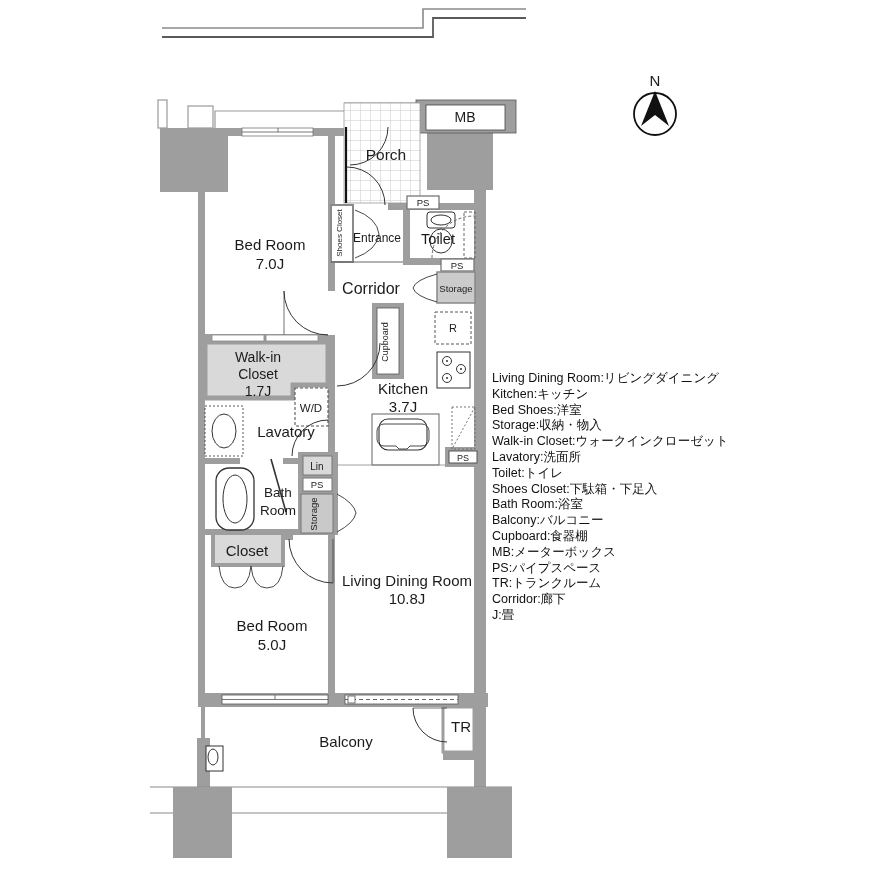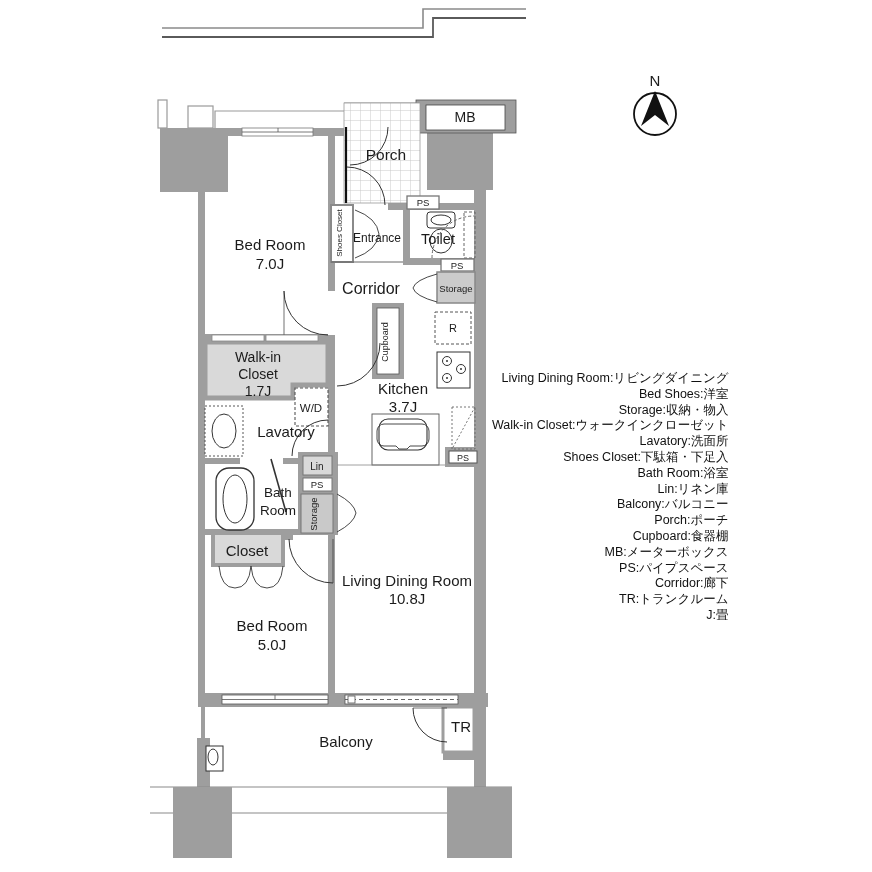--- a/index.html
+++ b/index.html
@@ -1,21 +1,21 @@
 <!DOCTYPE html>
 <html><head>
 <meta charset="utf-8">
 <style>
   html,body{margin:0;padding:0;background:#ffffff;}
   .canvas{position:relative;width:872px;height:872px;background:#fff;overflow:hidden;
           font-family:"Liberation Sans", sans-serif;}
   svg{position:absolute;left:0;top:0;}
   svg text{fill:#1b1b1b;font-family:"Liberation Sans", sans-serif;}
   .legend{position:absolute;left:492px;top:371px;font-size:12.5px;line-height:15.8px;
-          color:#111;white-space:nowrap;text-align:right;}
+          color:#111;white-space:nowrap;}
 </style>
 </head>
 <body>
 
 <div class="canvas">
 
 <svg width="872" height="872" viewBox="0 0 872 872">
   <defs>
     <pattern id="tiles" width="10" height="10" patternUnits="userSpaceOnUse">
       <rect width="10" height="10" fill="#ffffff"></rect>
@@ -239,30 +239,30 @@
     <text x="346" y="747" font-size="15" text-anchor="middle">Balcony</text>
     <rect x="443" y="707" width="31" height="45" fill="#ffffff" stroke="#9e9e9e" stroke-width="3"></rect>
     <path d="M413,708 A34,34 0 0 0 447,742" fill="none" stroke="#333" stroke-width="1"></path>
     <line x1="413" y1="708" x2="447" y2="708" stroke="#333" stroke-width="0.7"></line>
     <text x="461" y="732" font-size="15" text-anchor="middle">TR</text>
   </g>
 </svg>
 
 <div class="legend">
   <div>Living Dining Room:リビングダイニング</div>
+  <div>Kitchen:キッチン</div>
   <div>Bed Shoes:洋室</div>
   <div>Storage:収納・物入</div>
   <div>Walk-in Closet:ウォークインクローゼット</div>
   <div>Lavatory:洗面所</div>
+  <div>Toilet:トイレ</div>
   <div>Shoes Closet:下駄箱・下足入</div>
   <div>Bath Room:浴室</div>
-  <div>Lin:リネン庫</div>
   <div>Balcony:バルコニー</div>
-  <div>Porch:ポーチ</div>
   <div>Cupboard:食器棚</div>
   <div>MB:メーターボックス</div>
   <div>PS:パイプスペース</div>
+  <div>TR:トランクルーム</div>
   <div>Corridor:廊下</div>
-  <div>TR:トランクルーム</div>
   <div>J:畳</div>
 </div>
 
 </div>
 
 </body></html>

